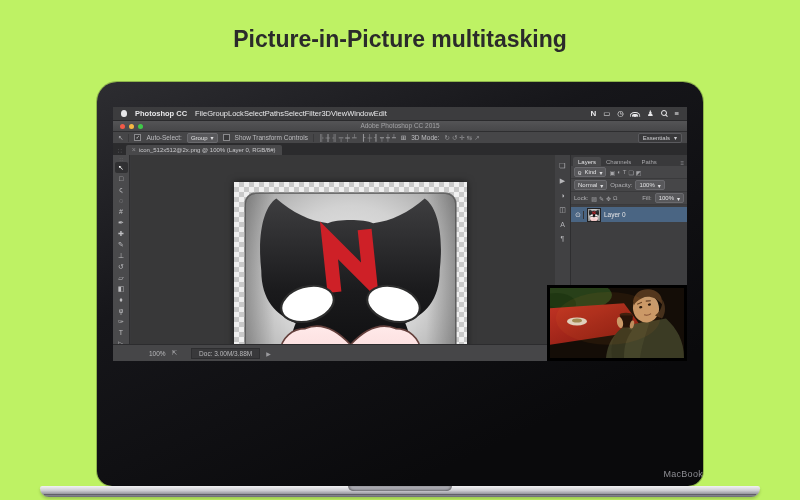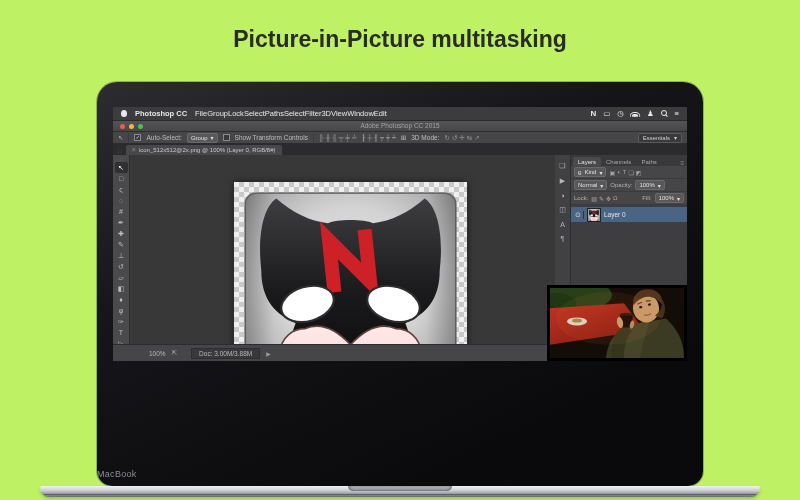--- a/index.html
+++ b/index.html
@@ -5,21 +5,21 @@
   html,body{margin:0;padding:0;}
   .stage{position:relative;width:800px;height:500px;background:#bef264;overflow:hidden;
          font-family:"Liberation Sans",sans-serif;-webkit-font-smoothing:antialiased;}
   .headline{position:absolute;top:26px;left:0;width:100%;text-align:center;
             font-size:23px;font-weight:bold;color:#2b2b2b;}
 
   
   .laptop{position:absolute;left:97px;top:82px;width:606px;height:404px;
           background:linear-gradient(155deg,#2d2d31 0%,#16161a 35%,#0a0a0c 80%);
           border-radius:20px 20px 15px 15px;box-shadow:0 0 0 1px rgba(0,0,0,.25);}
-  .macbook-label{position:absolute;bottom:7px;left:0;right:0;text-align:left;
+  .macbook-label{position:absolute;bottom:7px;left:0;right:0;text-align:right;
                  font-size:9px;color:#8d8d93;letter-spacing:.3px;}
   .base{position:absolute;left:40px;top:486px;width:720px;height:11px;
         background:linear-gradient(#f2f2f4 0%,#cfcfd4 40%,#97979f 72%,#6c6c74 100%);
         border-radius:3px 3px 12px 12px;box-shadow:0 2px 3px rgba(0,0,0,.18);}
   .base::after{content:'';position:absolute;left:4px;right:4px;bottom:2px;height:1px;
                background:rgba(58,58,64,.55);}
   .base-notch{position:absolute;left:50%;top:0;transform:translateX(-50%);
               width:104px;height:5px;background:linear-gradient(#bdbdc3,#8b8b93);
               border-radius:0 0 8px 8px;
               box-shadow:inset 2px 0 2px rgba(0,0,0,.25),inset -2px 0 2px rgba(0,0,0,.25);}

